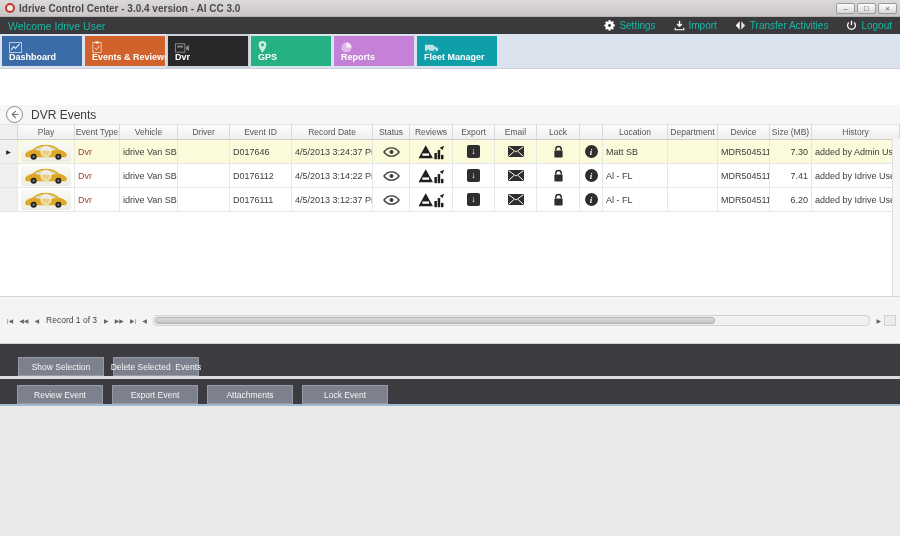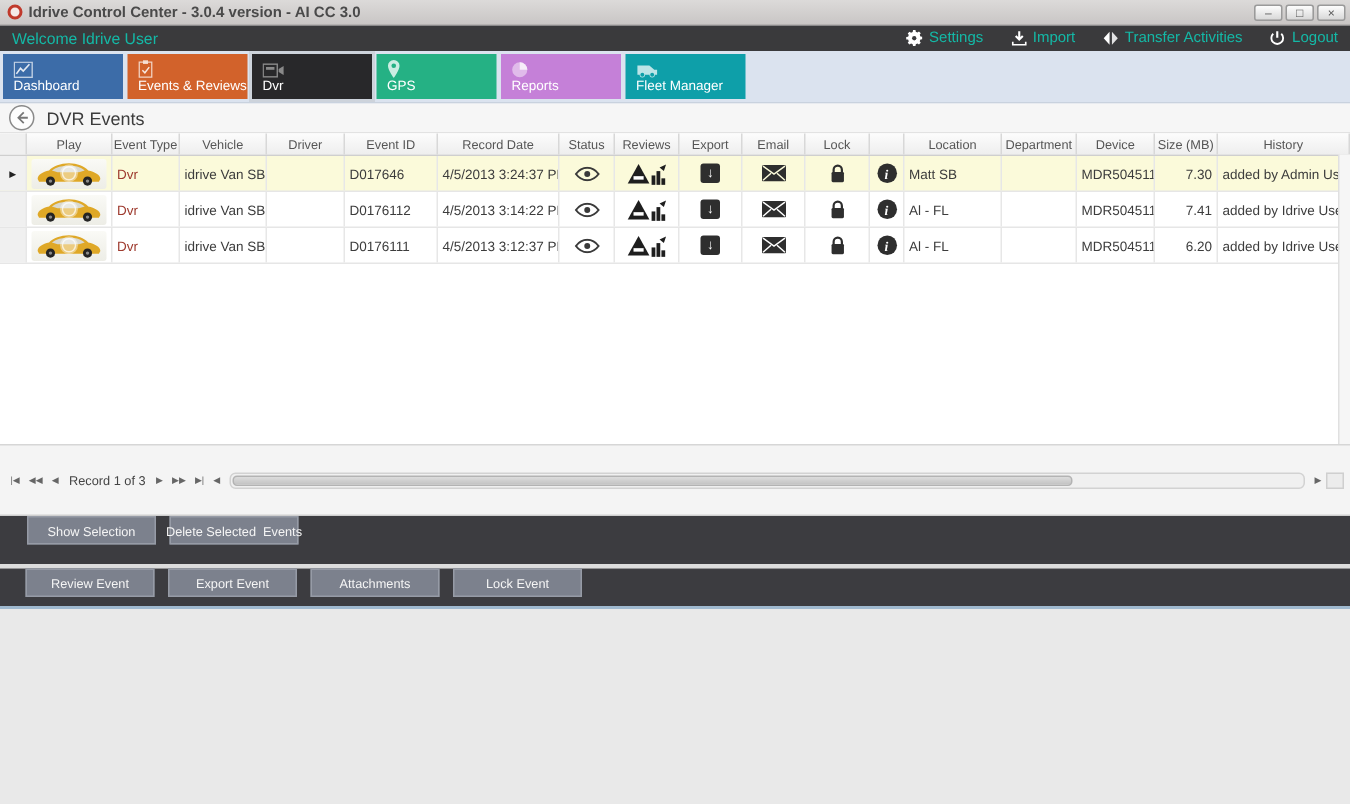--- a/index.html
+++ b/index.html
@@ -23,31 +23,31 @@
   .welcome{font-size:10.5px;flex:1;}
   .menu-right{display:flex;align-items:center;gap:18px;}
   .menu-item{display:flex;align-items:center;gap:4px;font-size:10px;cursor:pointer;}
   .mi-svg{width:11px;height:11px;display:block;}
 
   
   .tabstrip{height:34px;background:#dbe3ef;display:flex;align-items:center;padding:0 0 0 2px;gap:3px;
             border-bottom:1px solid #c9d2de;flex:0 0 auto;}
   .tab{width:80px;height:30px;position:relative;color:#fff;box-sizing:border-box;padding:3px 0 0 7px;cursor:pointer;}
   .tab-icon{display:block;height:12px;opacity:.85;}
-  .tab-label{position:absolute;left:7px;bottom:4px;font-size:9px;font-weight:normal;white-space:nowrap;margin-top:46px;}
+  .tab-label{position:absolute;left:7px;bottom:4px;font-size:9px;font-weight:bold;white-space:nowrap;margin-top:46px;}
   .tab-dashboard{background:#3c6ca8;}
   .tab-events{background:#d2622b;}
   .tab-dvr{background:#28282a;outline:2px solid #cdd3db;outline-offset:0;}
   .tab-gps{background:#25b184;}
   .tab-fleet{background:#0e9fa9;}
   .tab-reports{background:#c580d8;}
 
   
   .page-header{height:19px;background:#f6f6f6;display:flex;align-items:center;padding:0 6px;
-               border-bottom:1px solid #e2e2e2;flex:0 0 auto;}
+               border-bottom:1px solid #e2e2e2;flex:0 0 auto;margin-top:36px;}
   .back-btn{width:15px;height:15px;border:1px solid #8a8a8a;border-radius:50%;display:flex;
             align-items:center;justify-content:center;margin-right:8px;cursor:pointer;background:#fdfdfd;}
   .page-title{font-size:12px;color:#3c3c3c;}
 
   
   .filter-band{height:13px;background:#ebebeb;border-bottom:1px solid #dcdcdc;display:flex;
                align-items:center;padding:0 4px;flex:0 0 auto;}
   .filter-label{font-size:8.5px;color:#b3b3b3;flex:1;}
   .grid-tool{width:10px;height:8px;position:relative;margin-right:10px;}
   .grid-tool span{position:absolute;border:1px solid #9a9a9a;background:#f5f5f5;width:6px;height:5px;}
@@ -89,21 +89,21 @@
           display:flex;align-items:center;padding:16px 4px;flex:0 0 auto;}
   .nav-btn{font-size:6px;color:#666;padding:0 3px;cursor:pointer;}
   .rec-label{font-size:8.5px;color:#444;padding:0 4px;}
   .hscroll{flex:1;height:9px;background:#f0f0f0;border:1px solid #d2d2d2;border-radius:4px;
            margin:0 3px;position:relative;}
   .hthumb{position:absolute;left:1px;top:1px;height:5px;width:78%;background:linear-gradient(#dcdcdc,#c3c3c3);
           border:1px solid #b3b3b3;border-radius:3px;}
   .corner{width:10px;height:9px;border:1px solid #cfcfcf;background:#ececec;}
 
   
-  .panel{background:#3c3c40;display:flex;align-items:flex-start;gap:9px;flex:0 0 auto;}
+  .panel{background:#3c3c40;display:flex;align-items:flex-end;gap:9px;flex:0 0 auto;}
   .panel1{height:32px;padding:0 0 0 18px;}
   .panel-gap{height:3px;background:#dcdcdc;flex:0 0 auto;}
   .panel2{height:27px;padding:0 0 0 17px;border-bottom:2px solid #9fb9cf;box-sizing:border-box;}
   .abtn{width:86px;height:19px;background:#7c818d;border:1px solid #969ba6;color:#f5f5f5;
         font-size:8.5px;font-family:"Liberation Sans",sans-serif;display:flex;align-items:center;
         justify-content:center;cursor:pointer;white-space:pre;box-sizing:border-box;}
 </style>
 </head>
 <body>
 

